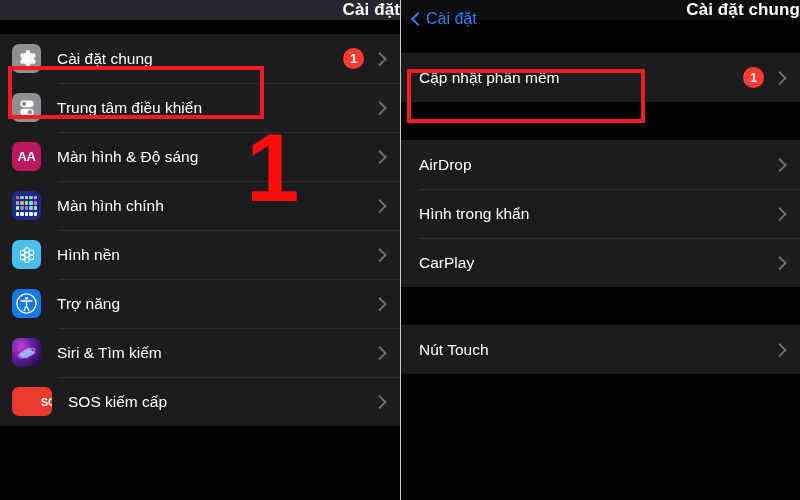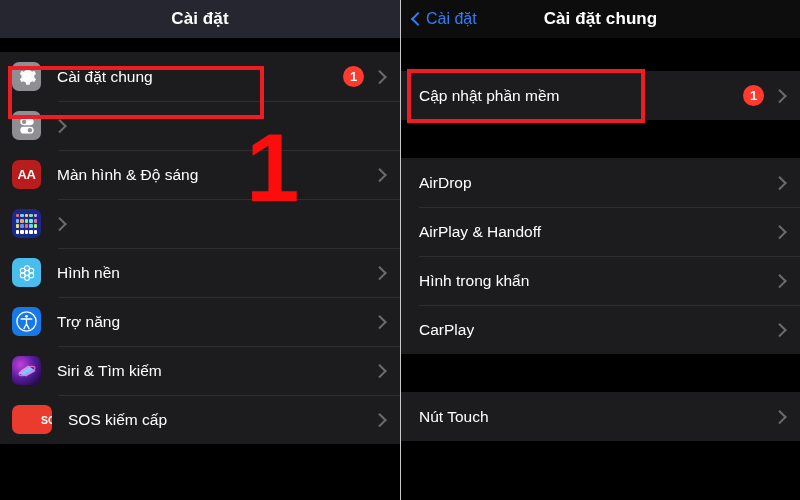--- a/index.html
+++ b/index.html
@@ -10,23 +10,23 @@
     overflow: hidden;
   }
   .screen { position: relative; width: 800px; height: 500px; display: flex; }
 
   .panel { position: relative; height: 500px; overflow: hidden; background: #000; }
   .panel-left  { width: 400px; }
   .panel-right { width: 400px; border-left: 1px solid #c9c9c9; }
 
   
   .navbar {
-    height: 38px;
+    height: 20px;
     background: #262630;
-    display: flex; align-items: center; justify-content: center;
+    display: flex; align-items: center; justify-content: flex-end;
     position: relative;
   }
   .navbar-right { background: #0d0d0d; }
   .nav-title {
     color: #ffffff; font-size: 17px; font-weight: bold;
     letter-spacing: .1px;
   }
   .back-btn {
     position: absolute; left: 10px; top: 0; height: 38px;
     display: flex; align-items: center; gap: 5px;
@@ -77,21 +77,21 @@
   .chevron::before {
     content: ""; position: absolute; right: 2px; top: 3px;
     width: 7.5px; height: 7.5px;
     border-right: 2px solid #6b6b70; border-top: 2px solid #6b6b70;
     transform: rotate(45deg);
   }
 
   
   .ic-gear  { background: #8e8e93; }
   .ic-cc    { background: #8e8e93; }
-  .ic-aa    { background: #b91c1c; color: #fff; font-size: 13px; font-weight: bold; letter-spacing: -.3px;}
+  .ic-aa    { background: #be185d; color: #fff; font-size: 13px; font-weight: bold; letter-spacing: -.3px;}
   .ic-home  { background: #1b2a8a; }
   .ic-acc   { background: #1778e8; }
   .ic-wall  { background: #49bdec; }
   .ic-siri  { background: radial-gradient(circle at 30% 30%, #c341d8 0%, #5b1ea0 45%, #12062b 100%); }
   .ic-touch { background: #f63a54; }
   .ic-sos   { background: #eb3b2e; color: #fff; font-size: 10.5px; font-weight: bold; padding-left: 40px; }
 
   .home-grid {
     width: 21px; height: 20px;
     display: grid; grid-template-columns: repeat(5, 1fr); grid-template-rows: repeat(4, 1fr);
@@ -141,20 +141,21 @@
 
       <div class="row">
         <span class="icon ic-cc">
           <svg width="20" height="20" viewBox="0 0 24 24">
             <rect x="4" y="3" width="16" height="8" rx="4" fill="#fff"></rect>
             <circle cx="8.5" cy="7" r="2.6" fill="#8e8e93"></circle>
             <rect x="4" y="13" width="16" height="8" rx="4" fill="#fff"></rect>
             <circle cx="15.5" cy="17" r="2.6" fill="#8e8e93"></circle>
           </svg>
         </span>
+        <span class="label">Trung tâm điều khiển</span>
         <span class="chevron"></span>
       </div>
 
       <div class="row">
         <span class="icon ic-aa">AA</span>
         <span class="label">Màn hình &amp; Độ sáng</span>
         <span class="chevron"></span>
       </div>
 
       <div class="row">
@@ -175,20 +176,21 @@
               <i style="background:#f06a6a"></i>
               <i style="background:#6fd3f0"></i>
               <i style="background:#b6f06a"></i>
             <i style="background:#ffffff"></i>
               <i style="background:#ffffff"></i>
               <i style="background:#ffffff"></i>
               <i style="background:#ffffff"></i>
               <i style="background:#ffffff"></i>
           </span>
         </span>
+        <span class="label">Màn hình chính</span>
         <span class="chevron"></span>
       </div>
 
       <div class="row">
         <span class="icon ic-wall">
           <svg width="22" height="22" viewBox="0 0 24 24">
             <g fill="none" stroke="#fff" stroke-width="1.1">
               <circle cx="12" cy="12" r="2.6"></circle>
               <circle cx="12" cy="6.6" r="2.6"></circle>
                 <circle cx="12" cy="17.4" r="2.6"></circle>
@@ -267,24 +269,20 @@
     </div>
 
     <div class="gap" style="height:38px"></div>
 
     <div class="section">
       <div class="row row-plain">
         <span class="label">AirDrop</span>
         <span class="chevron"></span>
       </div>
       <div class="row row-plain">
-        <span class="label">AirPlay &amp; Handoff</span>
-        <span class="chevron"></span>
-      </div>
-      <div class="row row-plain">
         <span class="label">Hình trong khẩn</span>
         <span class="chevron"></span>
       </div>
       <div class="row row-plain">
         <span class="label">CarPlay</span>
         <span class="chevron"></span>
       </div>
     </div>
 
     <div class="gap" style="height:38px"></div>

